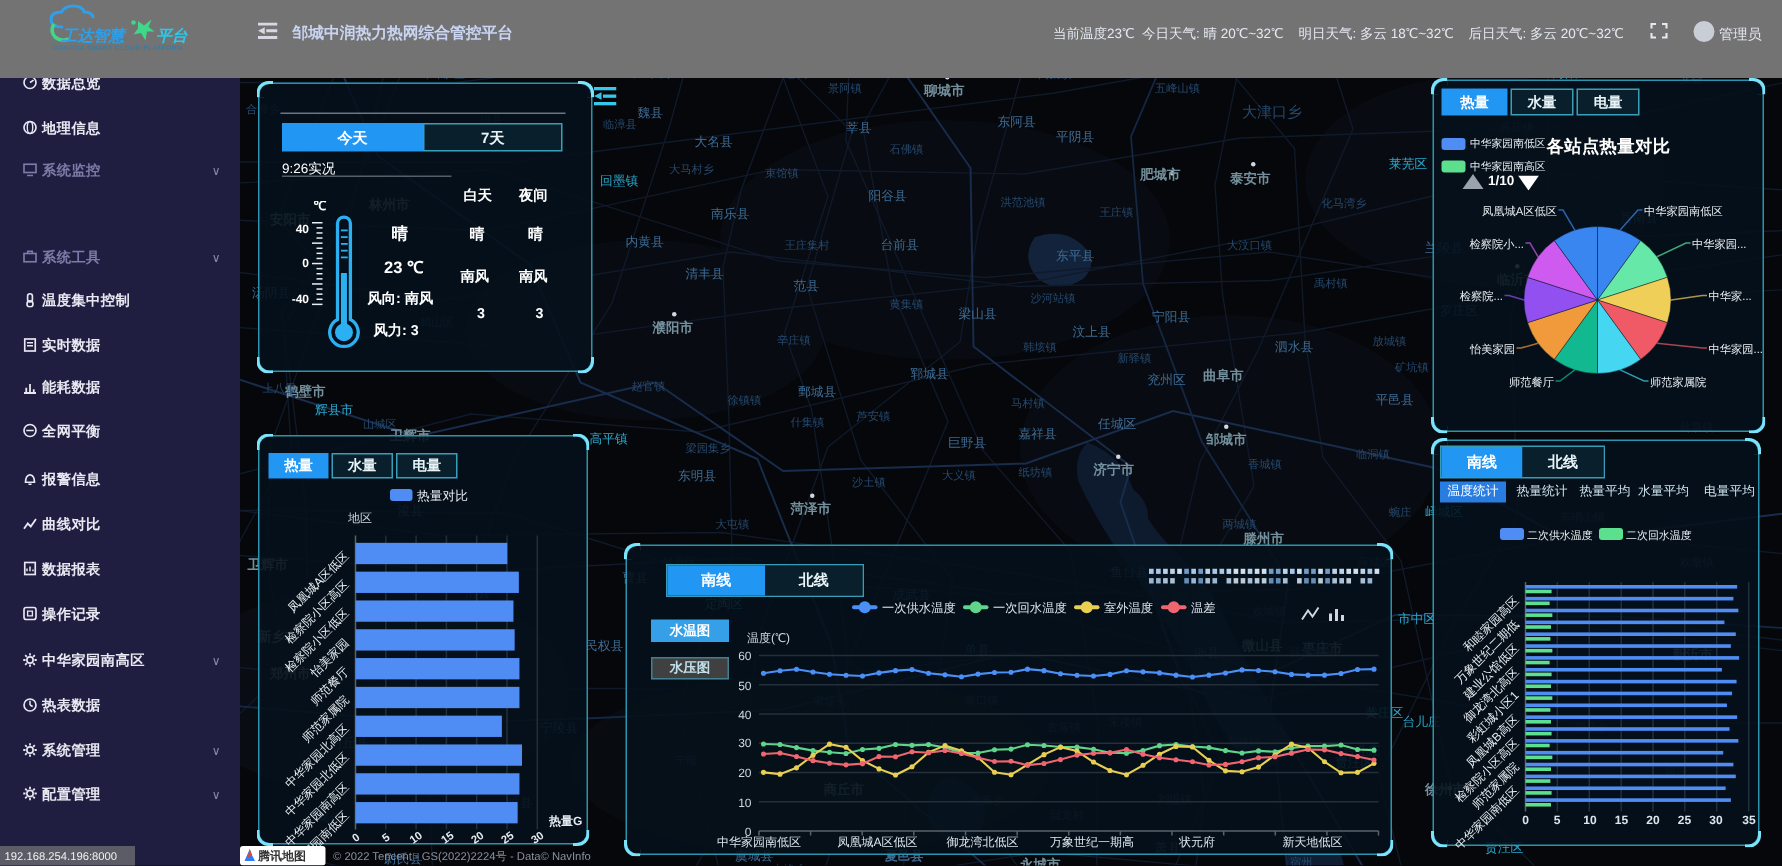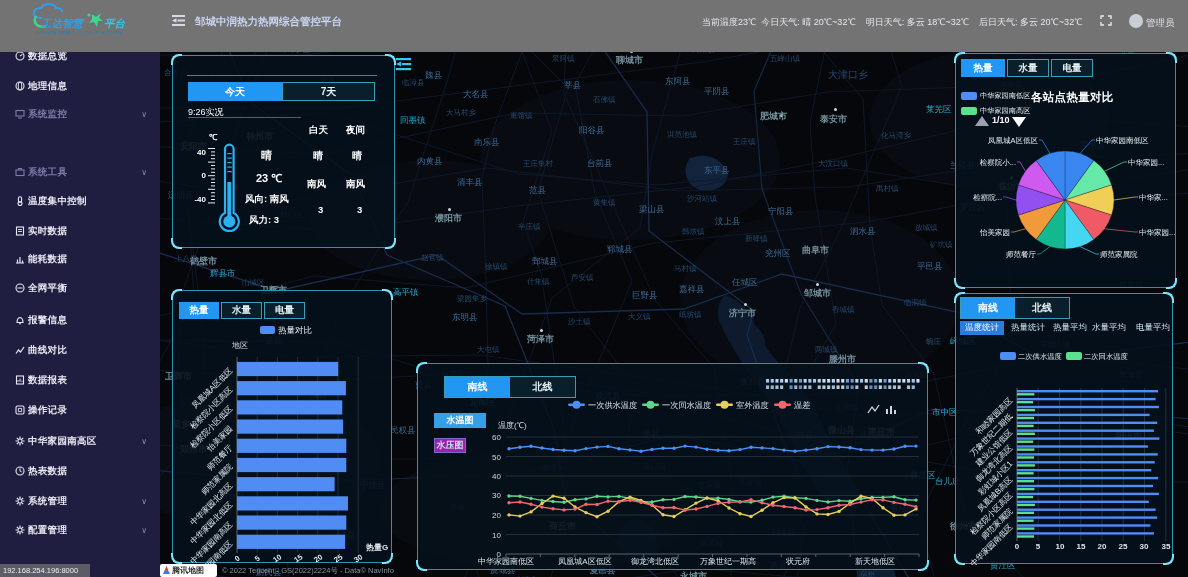--- a/index.html
+++ b/index.html
@@ -627,21 +627,21 @@
       <circle cx="82.5" cy="6.8" r="4" fill="#5fd48a"></circle>
       <text x="94.0" y="10" font-size="8.2" fill="#dde5ec">一次回水温度</text>
       <rect x="148.0" y="5.5" width="17" height="2.6" rx="1.3" fill="#e8cf52"></rect>
       <circle cx="156.5" cy="6.8" r="4" fill="#e8cf52"></circle>
       <text x="168.0" y="10" font-size="8.2" fill="#dde5ec">室外温度</text>
       <rect x="206.0" y="5.5" width="17" height="2.6" rx="1.3" fill="#ef6670"></rect>
       <circle cx="214.5" cy="6.8" r="4" fill="#ef6670"></circle>
       <text x="226.0" y="10" font-size="8.2" fill="#dde5ec">温差</text>
     </svg>
     <div style="position:absolute;left:16px;top:49px;width:52px;height:15px;background:#35a0e8;color:#fff;font-size:9px;font-weight:bold;display:flex;align-items:center;justify-content:center">水温图</div>
-    <div style="position:absolute;left:16px;top:74px;width:32px;height:15px;background:#a21caf;color:#bfe0ea;font-size:9px;font-weight:bold;display:flex;align-items:center;justify-content:center;border:1px solid rgba(70,190,220,0.5)">水压图</div>
+    <div style="position:absolute;left:16px;top:74px;width:52px;height:15px;background:#404040;color:#bfe0ea;font-size:9px;font-weight:bold;display:flex;align-items:center;justify-content:center;border:1px solid rgba(70,190,220,0.5)">水压图</div>
     <svg width="34" height="13" style="position:absolute;left:449px;top:39px">
       <path d="M1,10 L5,4 L8,8 L12,2" fill="none" stroke="#cfd6dd" stroke-width="1.3"></path>
       <path d="M20,11 V6 M24,11 V3 M28,11 V7" stroke="#cfd6dd" stroke-width="2"></path>
     </svg>
     <div style="position:absolute;left:80px;top:56px;font-size:8px;color:#d0d8e0">温度(℃)</div>
     <svg width="511" height="207" style="position:absolute;left:0;top:0">
       <line x1="88" y1="190.0" x2="501" y2="190.0" stroke="#5a6268" stroke-width="1"></line>
       <text x="83" y="193" font-size="8" fill="#d0d8e0" text-anchor="end">0</text>
       <line x1="88" y1="170.5" x2="501" y2="170.5" stroke="#242f3b" stroke-width="1"></line>
       <text x="83" y="174" font-size="8" fill="#d0d8e0" text-anchor="end">10</text>

